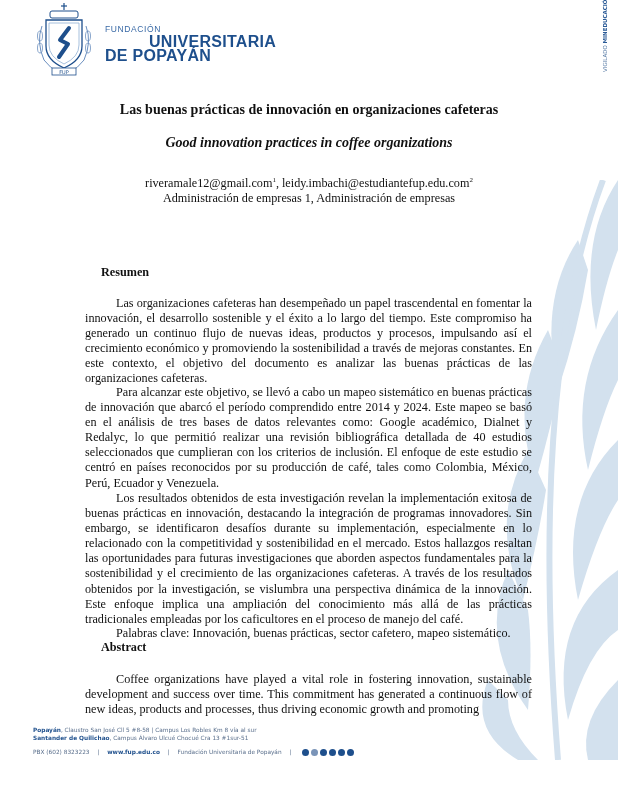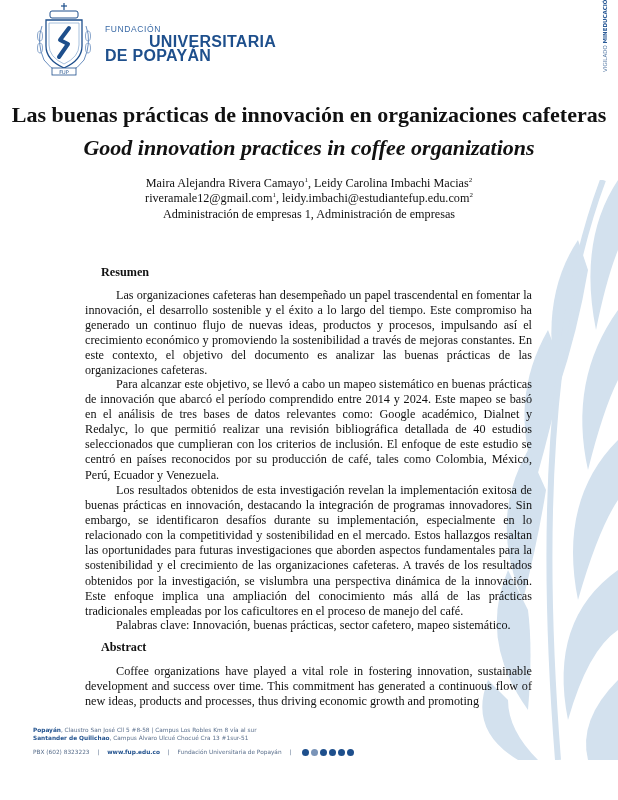--- a/index.html
+++ b/index.html
@@ -15,30 +15,30 @@
   .logo-text .l3 { font-size: 16px; font-weight: bold; letter-spacing: 0.3px; line-height: 14px; }
 
   .vigilado { position: absolute; right: 4px; top: 2px; width: 14px; height: 70px; }
   .vigilado span { display: block; position: absolute; left: 0; top: 0; transform-origin: left top; transform: translate(2px, 70px) rotate(-90deg); white-space: nowrap; font-family: "DejaVu Sans", sans-serif; font-size: 5.5px; color: #5d7fa8; }
   .vigilado b { color: #2a5a96; }
 
   
   .watermark { position: absolute; right: 0; top: 180px; width: 190px; height: 580px; }
 
   
-  .title { position: absolute; left: 0; width: 618px; text-align: center; font-weight: bold; font-size: 22px; }
+  .title { position: absolute; left: 0; width: 618px; text-align: center; font-weight: bold; font-size: 14px; }
   .title.es { top: 102px; }
   .title.en { top: 135px; font-style: italic; }
 
   .authors { position: absolute; left: 0; width: 618px; top: 176px; text-align: center; font-size: 12.2px; line-height: 15.3px; }
   sup { font-size: 7px; vertical-align: super; line-height: 0; }
 
   .content { position: absolute; left: 85px; width: 447px; font-size: 12.2px; line-height: 15.1px; }
   .heading { font-weight: bold; font-size: 12.2px; margin-left: 16px; }
-  .para { text-align: justify; text-indent: 31px; }
+  .para { text-align: justify; text-indent: 31px; margin-top: 8px; }
 
   
   .footer { position: absolute; left: 33px; top: 726px; font-family: "DejaVu Sans", "Liberation Sans", sans-serif; font-size: 5.8px; color: #5a6f8c; line-height: 8px; }
   .footer b { color: #1e4f8c; }
   .footer .row3 { margin-top: 6px; }
   .footer .sep { margin: 0 6px; }
   .social { display: inline-flex; gap: 2px; vertical-align: middle; margin-left: 3px; }
   .social span { width: 7px; height: 7px; border-radius: 50%; background: #1e4f8c; display: inline-block; }
 </style>
 </head>
@@ -91,23 +91,20 @@
     <path d="M60 500 Q40 550 90 580 L110 580 Q80 550 80 520 Z"></path>
   </g>
   <path d="M175 0 Q100 200 130 580" fill="none" stroke="#d3e1ee" stroke-width="6"></path>
 </svg>
 
 <div class="title es">Las buenas prácticas de innovación en organizaciones cafeteras</div>
 <div class="title en">Good innovation practices in coffee organizations</div>
 
 <div class="authors">
   <div>
-    <span>Maira Alejandra Rivera Camayo</span><sup>1</sup><span>, </span><span>Leidy Carolina Imbachi Macias</span><sup>2</sup>
-  </div>
-  <div>
     <span>riveramale12@gmail.com</span><sup>1</sup><span>, </span><span>leidy.imbachi@estudiantefup.edu.com</span><sup>2</sup>
   </div>
   <div>Administración de empresas 1, Administración de empresas</div>
 </div>
 
 <div class="content" style="top:265px;">
   <div class="heading">Resumen</div>
 </div>
 <div class="content" style="top:288px;">
   <p class="para">Las organizaciones cafeteras han desempeñado un papel trascendental en fomentar la innovación, el desarrollo sostenible y el éxito a lo largo del tiempo. Este compromiso ha generado un continuo flujo de nuevas ideas, productos y procesos, impulsando así el crecimiento económico y promoviendo la sostenibilidad a través de mejoras constantes. En este contexto, el objetivo del documento es analizar las buenas prácticas de las organizaciones cafeteras.</p>

